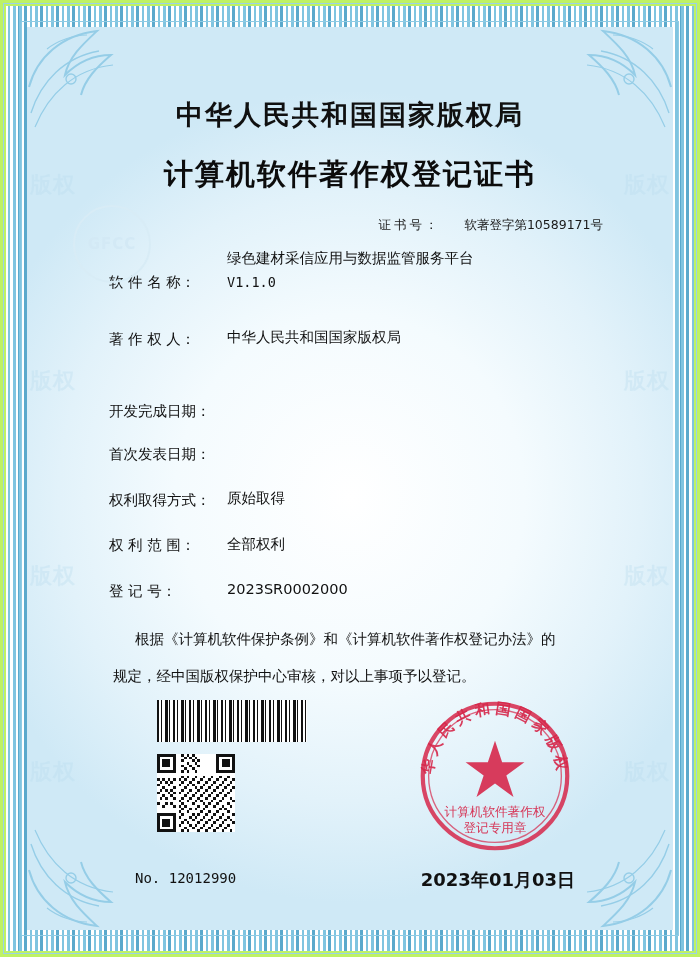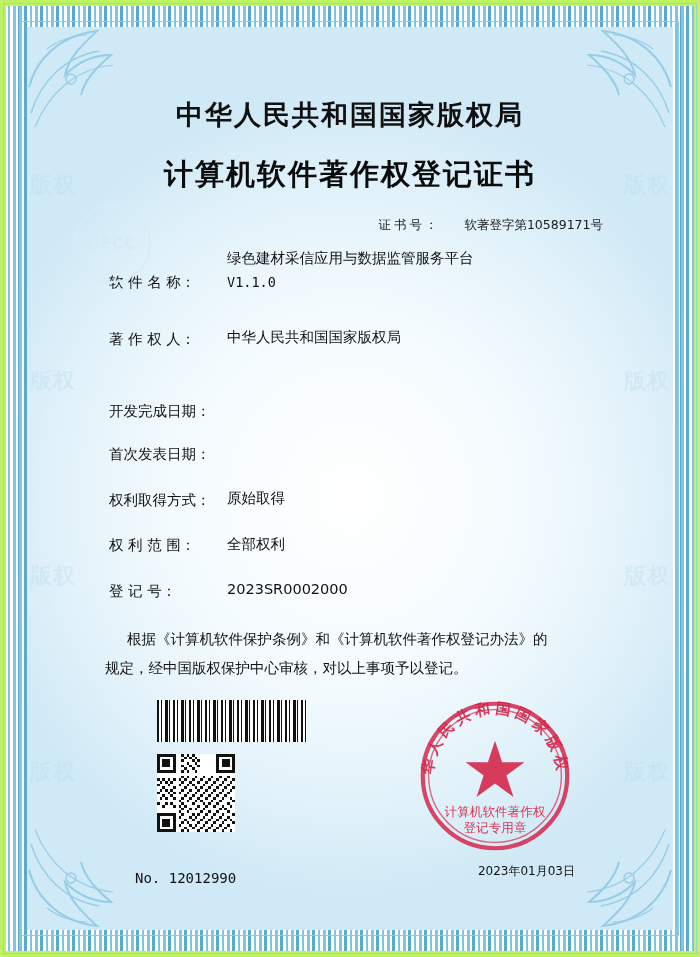--- a/index.html
+++ b/index.html
@@ -183,21 +183,21 @@
 
   .field-row.dense { margin-bottom: 24px; }
 
   .statement {
     margin-top: 24px;
     padding: 0 16px 0 26px;
     font-size: 14.5px;
     line-height: 2.0;
     color: #111;
   }
-  .statement p { margin: 0; text-indent: 22px; }
+  .statement p { margin: 8px; text-indent: 22px; }
 
   .bottom-area {
     position: absolute;
     left: 52px;
     right: 52px;
     top: 655px;
     height: 210px;
   }
 
   .barcode {
@@ -236,23 +236,24 @@
     position: absolute;
     left: 56px;
     bottom: 6px;
     font-size: 14px;
     color: #111;
     font-family: "DejaVu Sans Mono", "Liberation Mono", monospace;
   }
   .issue-date {
     position: absolute;
     right: 46px;
-    bottom: 12px;
-    font-size: 12px;
+    bottom: 0;
+    font-size: 18px;
     color: #111;
+    font-weight: bold;
   }
 </style>
 </head>
 <body>
 
 <div class="certificate">
 
   <div class="border-frame"></div>
   <div class="border-outer-line"></div>
   <div class="border-inner-line"></div>

